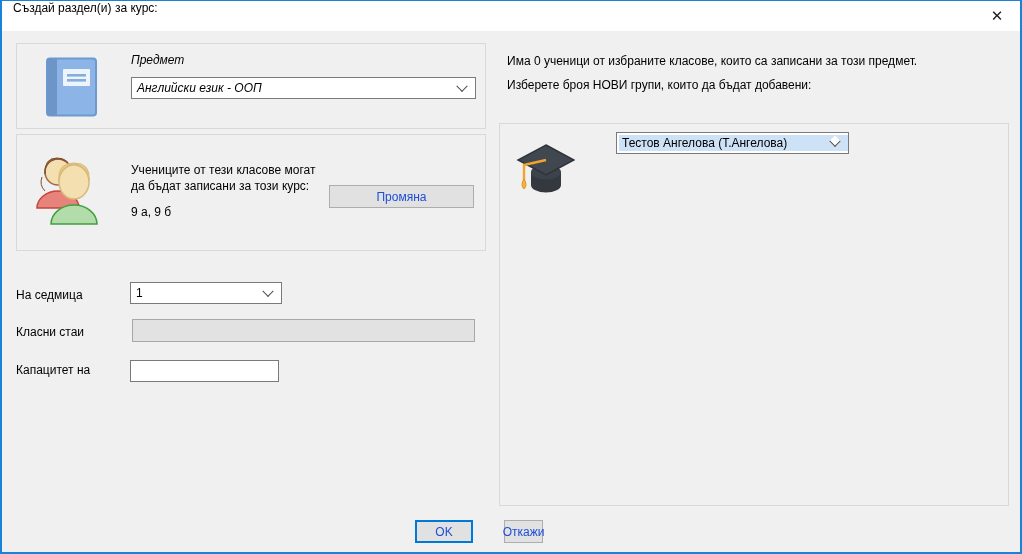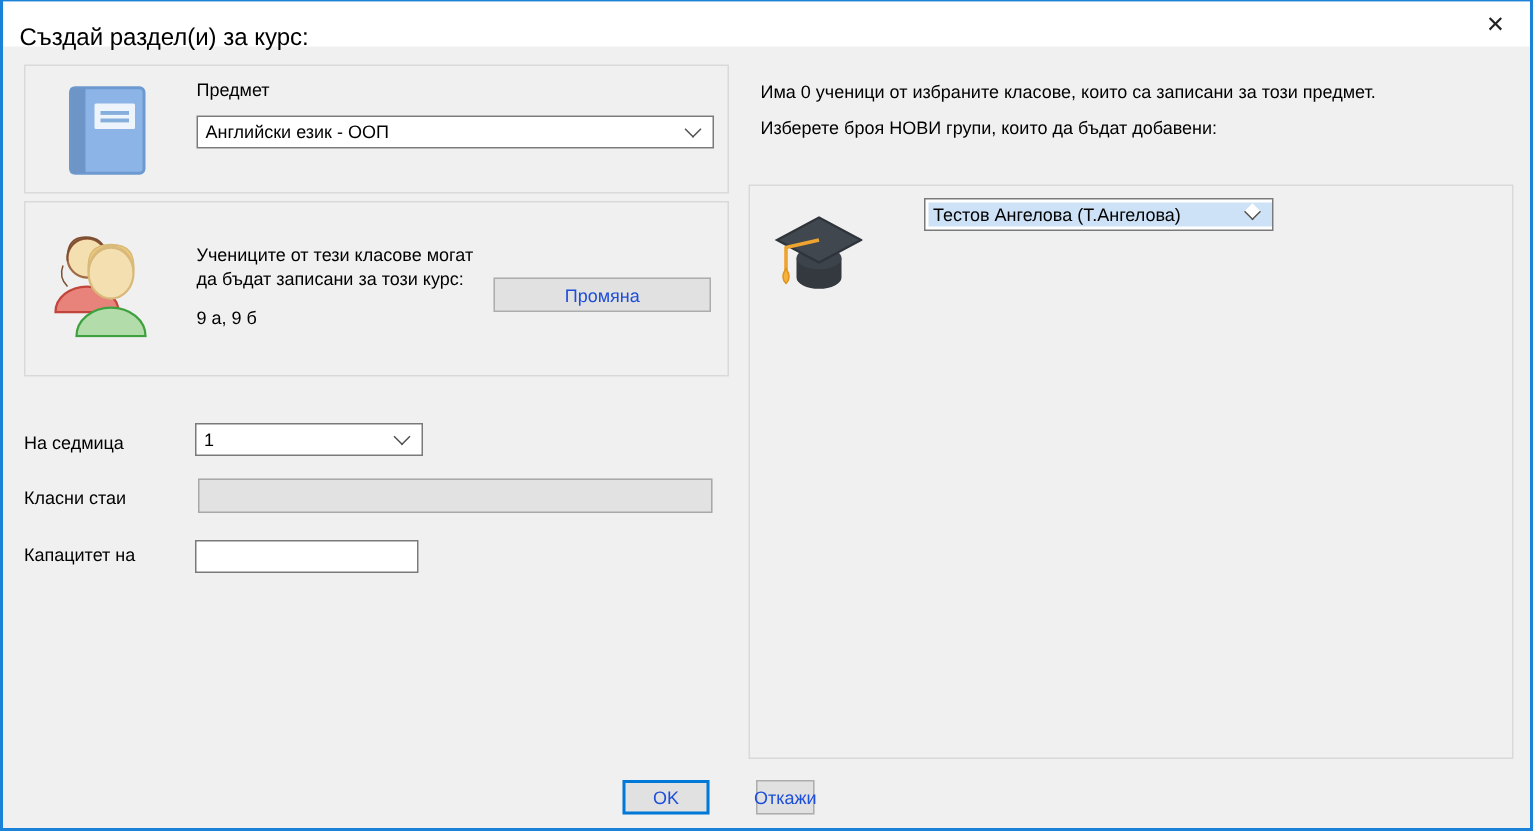--- a/index.html
+++ b/index.html
@@ -14,22 +14,22 @@
     box-sizing: border-box;
     background: #f0f0f0;
     border: 2px solid #1a82d8; border-top-width: 1px;
     overflow: hidden;
   }
   .titlebar {
     position: absolute; left: 0; top: 0; right: 0; height: 30px;
     background: #ffffff;
   }
   .title-text {
-    position: absolute; left: 11px; top: 16px;
-    font-size: 16px; color: #000;
+    position: absolute; left: 11px; top: 0;
+    font-size: 12px; color: #000;
   }
   .close-btn {
     position: absolute; right: 6px; top: 0; width: 34px; height: 30px;
     display: flex; align-items: center; justify-content: center;
     font-size: 15px; color: #222; cursor: default; background: transparent;
   }
   .panel {
     position: absolute; box-sizing: border-box;
     border: 1px solid #d9d9d9; background: #f0f0f0;
   }
@@ -79,21 +79,21 @@
 
 <div class="dialog">
 
   <div class="titlebar">
     <div class="title-text">Създай раздел(и) за курс:</div>
     <div class="close-btn">
       <span>✕</span>
     </div>
   </div>
 
-  <div class="panel" style="left:14px; top:42px; width:470px; height:86px;">
+  <div class="panel" style="left:14px; top:42px; width:470px; height:86px;font-style:italic;">
     <svg class="icon" style="left:24px; top:13px;" width="57" height="61" viewBox="0 0 57 61">
       <rect x="6" y="1.5" width="49" height="57" rx="3" fill="#8cb4e6" stroke="#6c9ad0" stroke-width="2"></rect>
       <rect x="6" y="1.5" width="10" height="57" fill="#6e95c8"></rect>
       <rect x="22" y="12" width="27" height="17" rx="1" fill="#eef4fb"></rect>
       <rect x="26" y="17" width="19" height="2.6" fill="#86aedd"></rect>
       <rect x="26" y="22" width="19" height="2.6" fill="#86aedd"></rect>
     </svg>
     <div class="lbl" style="left:114px; top:8px;">Предмет</div>
     <div class="combo" style="left:114px; top:33px; width:345px; height:22px;">
       <span class="txt">Английски език - ООП</span>

